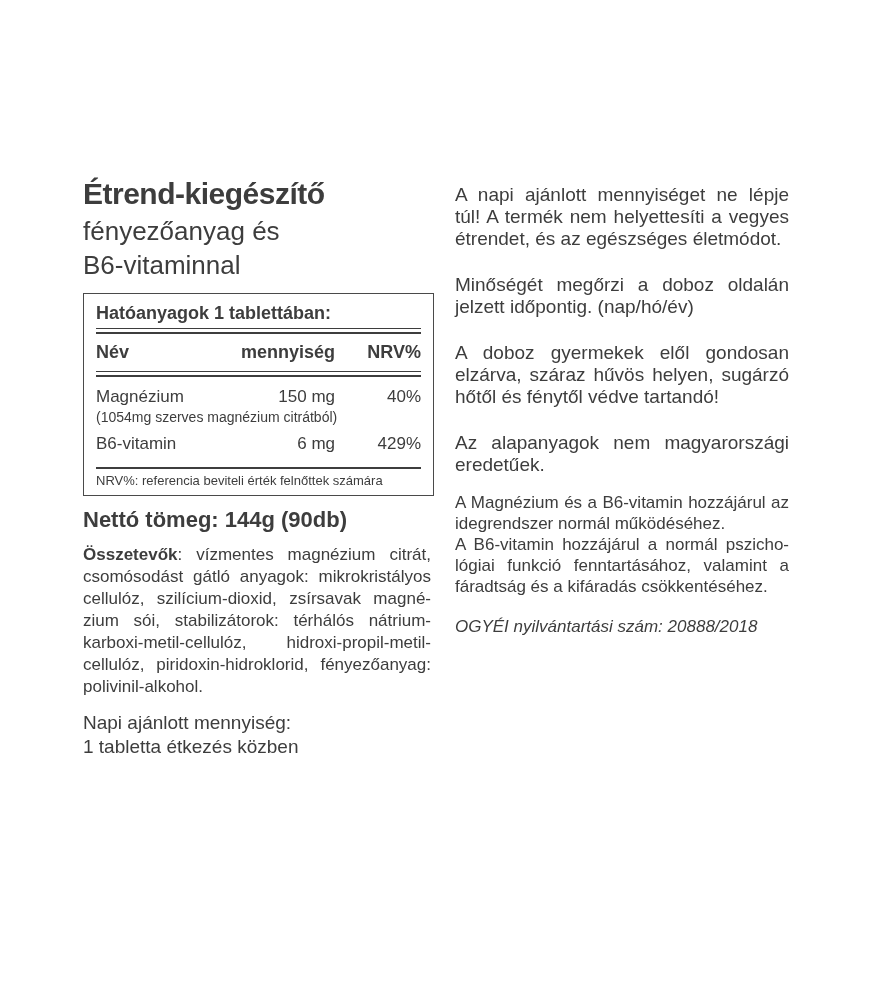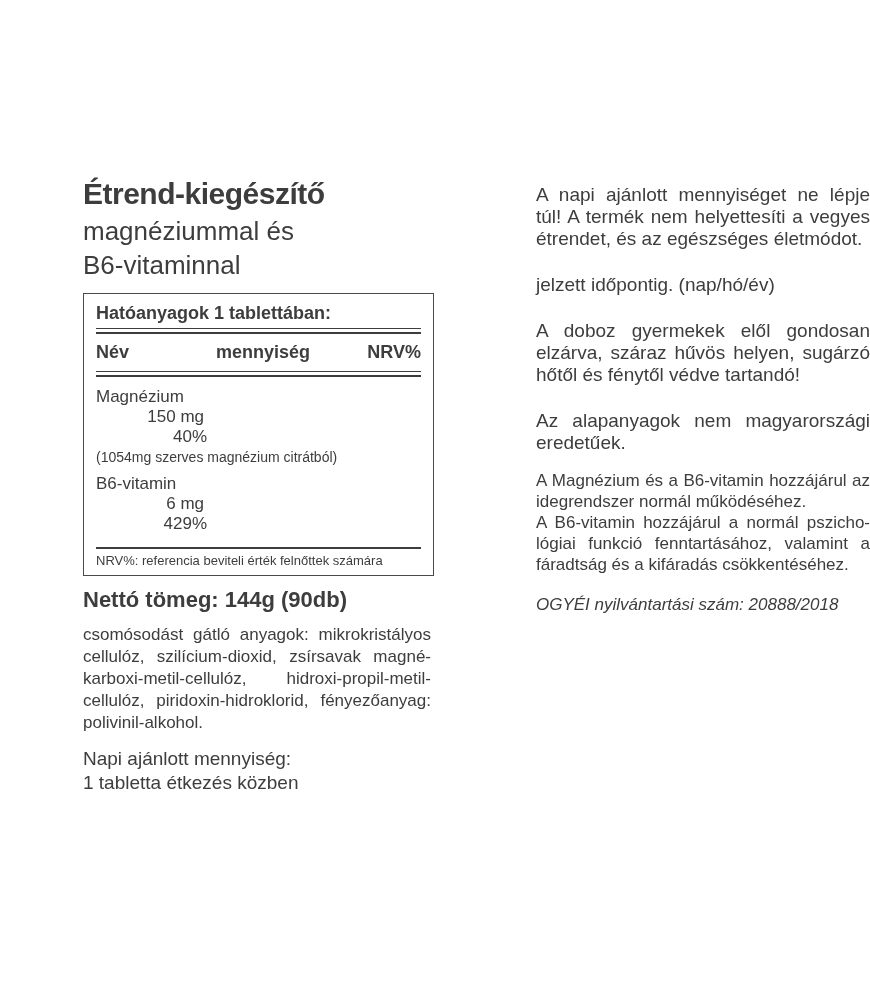--- a/index.html
+++ b/index.html
@@ -7,21 +7,21 @@
     width: 870px; height: 1000px;
     background: #ffffff;
     color: #3d3d3d;
     font-family: "Liberation Sans", "DejaVu Sans", sans-serif;
     overflow: hidden;
   }
   .page {
     box-sizing: border-box;
     display: flex;
     padding: 177px 0 0 83px;
-    justify-content: space-between;
+    gap: 24px;
   }
   .col-left  { flex: 0 0 348px; width: 348px; }
   .col-right { flex: 0 0 334px; width: 334px; margin-top: 7px; }
 
   
   .title {
     font-size: 30px; font-weight: 700; line-height: 33px;
     letter-spacing: -0.5px; margin: 0;
   }
   .subtitle {
@@ -38,24 +38,24 @@
   }
   .t-caption { font-size: 18px; font-weight: 700; line-height: 22px; }
   .rule-double {
     height: 3px;
     border-top: 1px solid #3d3d3d;
     border-bottom: 2px solid #3d3d3d;
     margin: 4px 0;
   }
   .rule-thick { border-top: 2px solid #3d3d3d; margin-top: 7px; }
   .t-head { display: flex; font-size: 18px; font-weight: 700; padding: 4px 0; }
-  .t-row  { display: flex; font-size: 17px; padding-top: 6px; line-height: 20px; flex-direction: column; }
+  .t-row  { display: flex; font-size: 17px; padding-top: 6px; line-height: 20px; }
   .c-name { flex: 1; }
   .c-amt  { width: 108px; text-align: right; }
-  .c-nrv  { width: 86px;  text-align: right; padding-left: 25px; }
+  .c-nrv  { width: 86px;  text-align: right; }
   .t-note { font-size: 14px; line-height: 16px; padding: 2px 0 3px 0; }
   .t-row.last { padding-bottom: 6px; }
   .t-foot { font-size: 13px; line-height: 15px; padding-top: 4px; }
 
   .net-weight {
     font-size: 22px; font-weight: 700; line-height: 26px;
     margin-top: 11px;
   }
 
   .par { margin: 0; }
@@ -76,21 +76,21 @@
   .claims.end { margin-bottom: 19px; }
   .registration { font-style: italic; font-size: 17px; line-height: 21px; }
 </style>
 </head>
 <body>
 
 <div class="page">
 
   <div class="col-left">
     <h1 class="title">Étrend-kiegészítő</h1>
-    <div class="subtitle">magnéziummal és
+    <div class="subtitle">fényezőanyag és
 B6-vitaminnal</div>
 
     <div class="ing-table">
       <div class="t-caption">Hatóanyagok 1 tablettában:</div>
       <div class="rule-double"></div>
       <div class="t-head">
         <div class="c-name">Név</div>
         <div class="c-amt">mennyiség</div>
         <div class="c-nrv">NRV%</div>
       </div>
@@ -106,40 +106,45 @@
         <div class="c-amt">6 mg</div>
         <div class="c-nrv">429%</div>
       </div>
       <div class="rule-thick"></div>
       <div class="t-foot">NRV%: referencia beviteli érték felnőttek számára</div>
     </div>
 
     <div class="net-weight">Nettó tömeg: 144g (90db)</div>
 
     <div class="par justify ingredients">
+      <div class="line">
+        <span class="lead">Összetevők</span><span>: vízmentes magnézium citrát,</span>
+      </div>
       <div>
           <div class="line">csomósodást gátló anyagok: mikrokristályos</div>
           <div class="line">cellulóz, szilícium-dioxid, zsírsavak magné-</div>
+          <div class="line">zium sói, stabilizátorok: térhálós nátrium-</div>
           <div class="line">karboxi-metil-cellulóz, hidroxi-propil-metil-</div>
           <div class="line">cellulóz, piridoxin-hidroklorid, fényezőanyag:</div>
           <div class="line">polivinil-alkohol.</div>
         </div>
     </div>
 
     <div class="daily-heading">Napi ajánlott mennyiség:</div>
     <div class="daily-text">1 tabletta étkezés közben</div>
   </div>
 
   <div class="col-right">
     <div class="par rpar justify">
         <div class="line">A napi ajánlott mennyiséget ne lépje</div>
         <div class="line">túl! A termék nem helyettesíti a vegyes</div>
         <div class="line">étrendet, és az egészséges életmódot.</div>
       </div>
     <div class="par rpar justify">
+        <div class="line">Minőségét megőrzi a doboz oldalán</div>
         <div class="line">jelzett időpontig. (nap/hó/év)</div>
       </div>
     <div class="par rpar justify">
         <div class="line">A doboz gyermekek elől gondosan</div>
         <div class="line">elzárva, száraz hűvös helyen, sugárzó</div>
         <div class="line">hőtől és fénytől védve tartandó!</div>
       </div>
     <div class="par rpar tight justify">
         <div class="line">Az alapanyagok nem magyarországi</div>
         <div class="line">eredetűek.</div>

